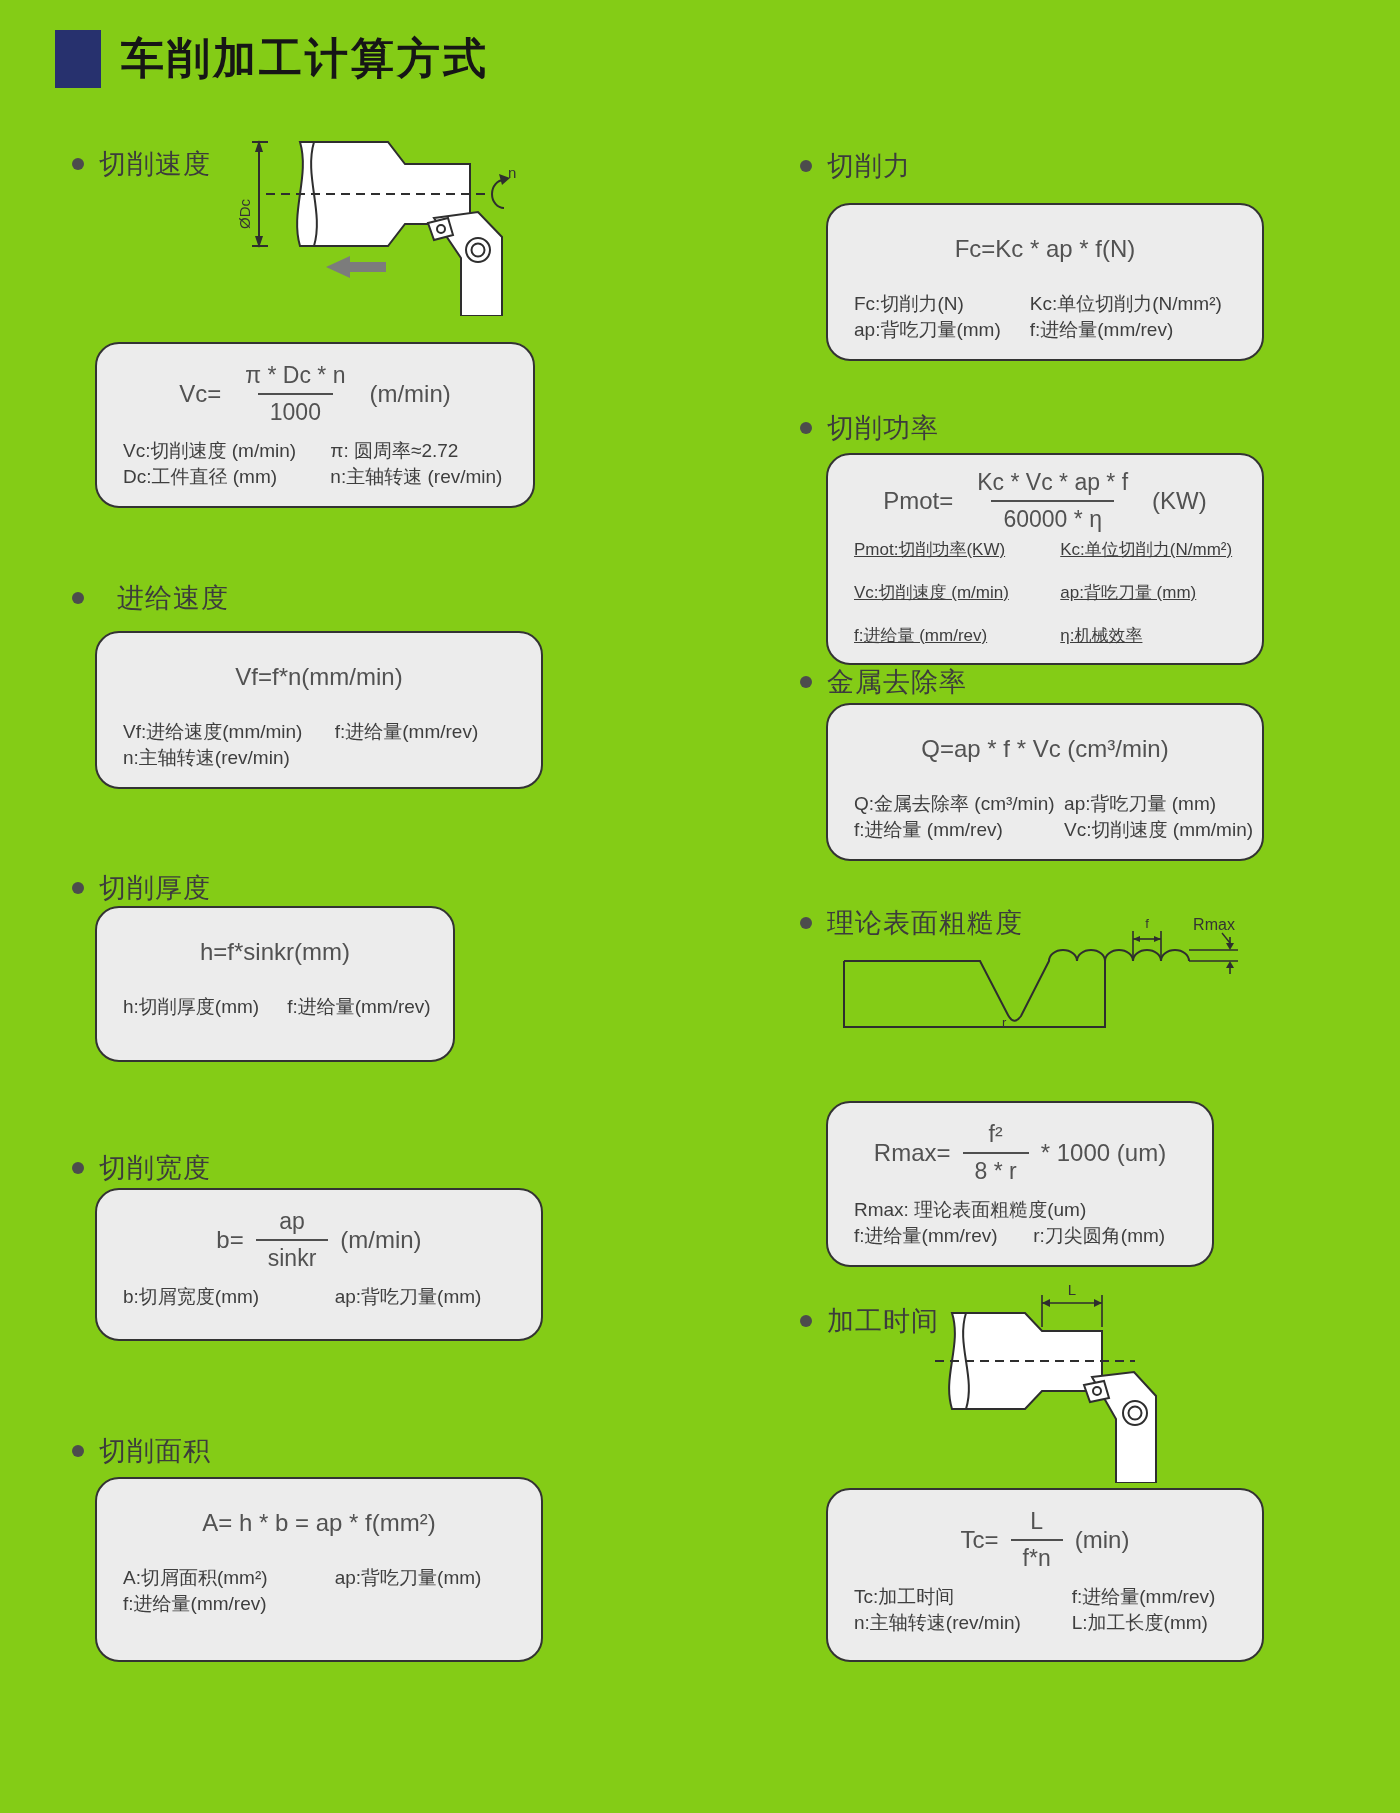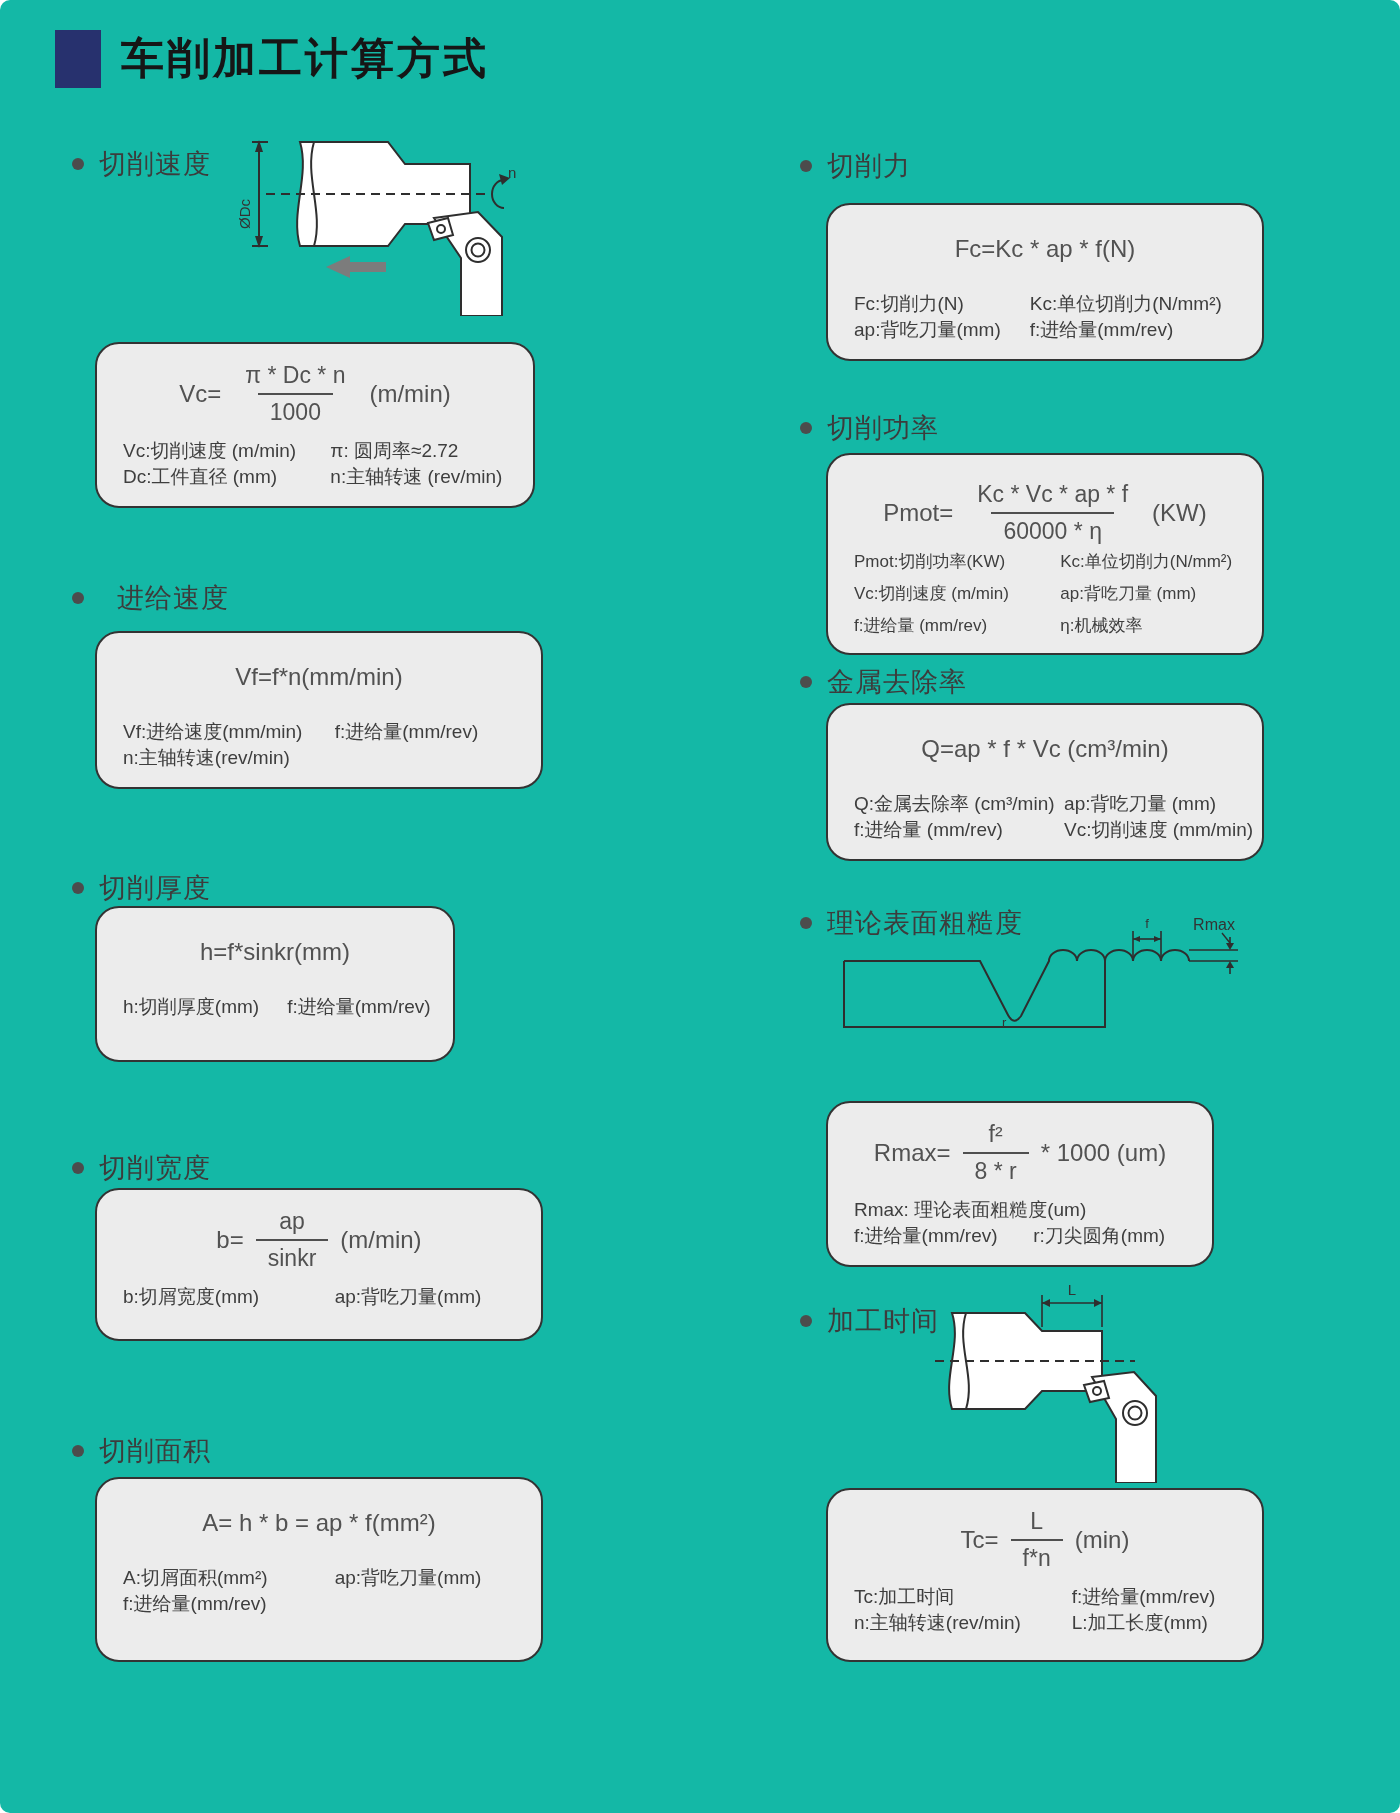--- a/index.html
+++ b/index.html
@@ -1,18 +1,18 @@
 <!DOCTYPE html>
 <html><head>
 <meta charset="utf-8">
 <style>
   html,body { margin:0; padding:0; background:#ffffff; }
   .page {
-    position:relative; width:1400px; height:1813px; background:#14b8a6;
-    font-family:"Liberation Sans","DejaVu Sans",sans-serif; color:#3d3d3d; overflow:hidden;border-radius:10px;
+    position:relative; width:1400px; height:1813px; background:#84cc16;
+    font-family:"Liberation Sans","DejaVu Sans",sans-serif; color:#3d3d3d; overflow:hidden;
   }
   .title-bar { position:absolute; left:55px; top:30px; display:flex; align-items:center; gap:20px; }
   .title-square { width:46px; height:58px; background:#27316e; }
   .title-text { font-size:43px; font-weight:bold; color:#161616; letter-spacing:3px; }
 
   .sec-heading { position:absolute; display:flex; align-items:center; gap:15px; }
   .bullet { width:12px; height:12px; border-radius:50%; background:#4c4c4c; flex:0 0 auto; }
   .sec-heading .txt { font-size:27px; color:#3c3c3c; letter-spacing:1px; }
 
   .box {
@@ -24,22 +24,22 @@
   .formula-row.plain { margin-top:16px;align-items:center; }
   .frac { display:inline-flex; flex-direction:column; align-items:center; font-size:23px; color:#525252; }
   .frac .num { padding:0 12px 4px; }
   .frac .den { border-top:2px solid #4f4f4f; padding:4px 12px 0; }
 
   .legends { display:grid; grid-template-columns:54% 46%; row-gap:0; margin-top:12px;
     font-size:19px; color:#3e3e3e; }
   .legends.gap-lg { margin-top:28px; }
   .legends span { white-space:nowrap; }
   .full { grid-column:1 / -1; }
-  .box.compact .legends { font-size:17px; row-gap:9px; margin-top:5px; }
-  .box.compact .formula-row { margin-top:12px; }
+  .box.compact .legends { font-size:17px; row-gap:20px; margin-top:5px;text-decoration:underline; }
+  .box.compact .formula-row { margin-top:0; }
 
   .diagram { position:absolute; }
   svg text { font-family:"Liberation Sans","DejaVu Sans",sans-serif; fill:#333333; }
 </style>
 </head>
 <body>
 
 <div class="page">
 
   <div class="title-bar">

